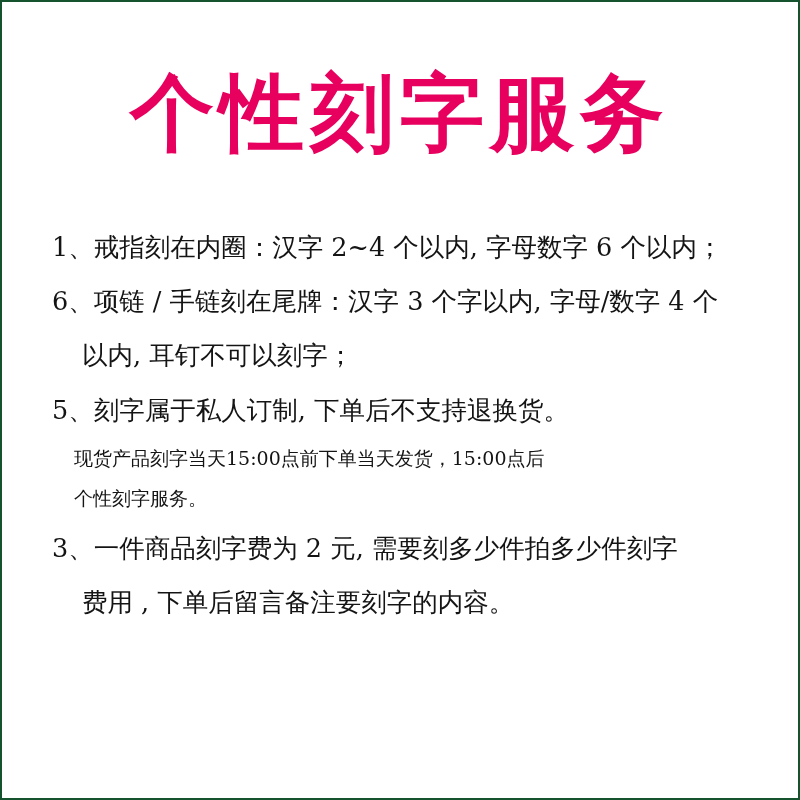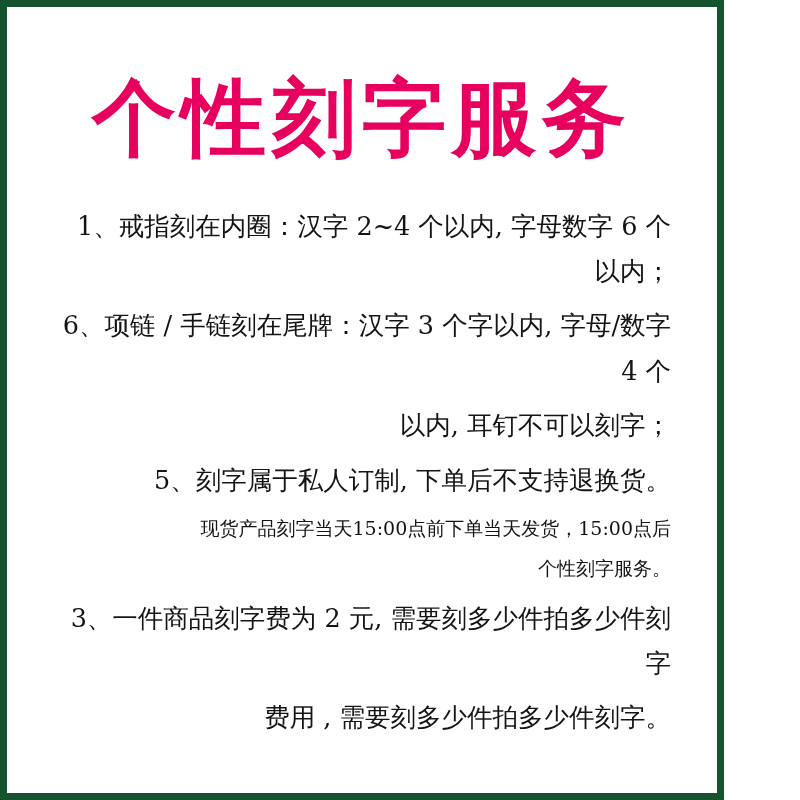--- a/index.html
+++ b/index.html
@@ -8,24 +8,24 @@
   }
   body {
     width: 800px;
     height: 800px;
     background: #ffffff;
     font-family: "DejaVu Sans", "Liberation Sans", sans-serif;
     overflow: hidden;
   }
   .poster {
     position: relative;
-    width: 724px;
+    width: 800px;
     height: 800px;
     box-sizing: border-box;
-    border: 7px solid #14532d;
+    border: 2px solid #14532d;
     background: #ffffff;
   }
   .inner {
     position: absolute;
     left: 0;
     top: 0;
     right: 0;
     bottom: 0;
     padding: 52px 46px 0 46px;
     box-sizing: border-box;
@@ -35,23 +35,22 @@
     font-family: "DejaVu Serif", "Liberation Serif", serif;
     font-weight: bold;
     font-size: 84px;
     line-height: 1.08;
     letter-spacing: 6px;
     text-align: center;
     margin: 14px 0 0 0;
     white-space: nowrap;
   }
   .rules {
-    margin-top: 40px;
+    margin-top: 66px;
     color: #121212;
-    text-align: right;
   }
   .rule {
     display: block;
     font-family: "DejaVu Serif", "Liberation Serif", serif;
     font-size: 25.5px;
     line-height: 1.78;
     color: #141414;
     margin-bottom: 9px;
     padding-left: 4px;
     text-indent: 0;
@@ -86,17 +85,17 @@
       <span class="rule indent-cont">以内,  耳钉不可以刻字；</span>
 
       <span class="rule">5、刻字属于私人订制, 下单后不支持退换货。</span>
 
       <span class="note">现货产品刻字当天15:00点前下单当天发货，15:00点后</span>
       <span class="note">个性刻字服务。</span>
 
       <div class="spacer-sm"></div>
 
       <span class="rule">3、一件商品刻字费为 2 元,  需要刻多少件拍多少件刻字</span>
-      <span class="rule indent-cont">费用 , 需要刻多少件拍多少件刻字。</span>
+      <span class="rule indent-cont">费用 , 下单后留言备注要刻字的内容。</span>
 
     </div>
   </div>
 </div>
 
 </body></html>

